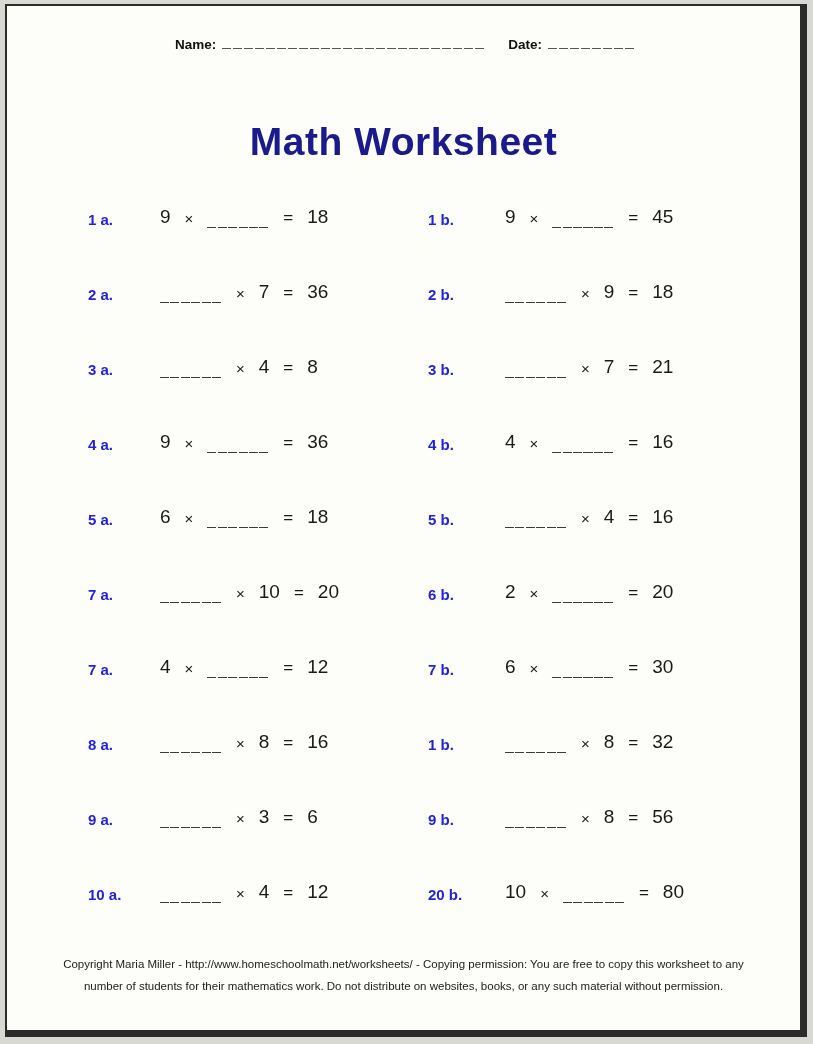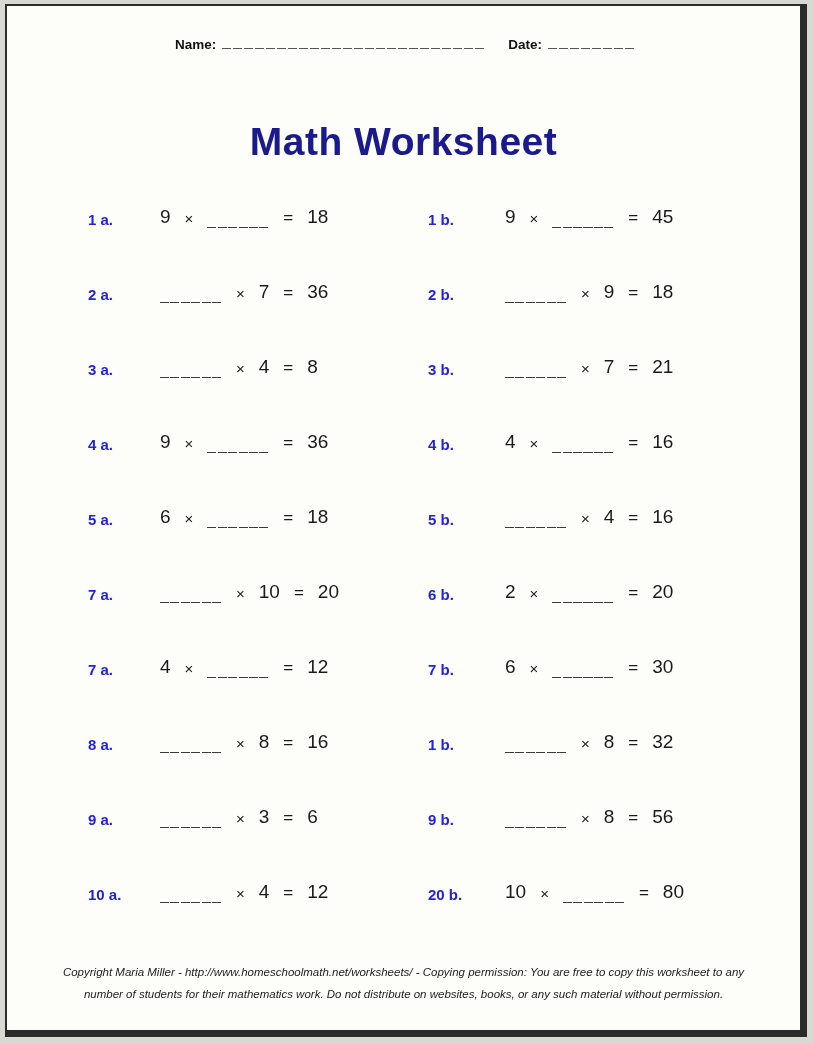--- a/index.html
+++ b/index.html
@@ -95,26 +95,25 @@
   .blankline {
     display: inline-block;
     width: 62px;
     height: 15px;
     margin-right: 14px;
     background: repeating-linear-gradient(to right, #3a3a3a 0 9px, transparent 9px 10.5px) bottom / 100% 1.5px no-repeat;
   }
   
   .footer {
     position: absolute;
-    bottom: 24px;
+    bottom: 32px;
     left: 50%;
     transform: translateX(-50%);
     width: 690px;
     text-align: center;
-    font-style: italic;
     font-size: 11.5px;
     line-height: 1.9;
     color: #222;
   }
 </style>
 </head>
 <body>
 
 <div class="page">
 

